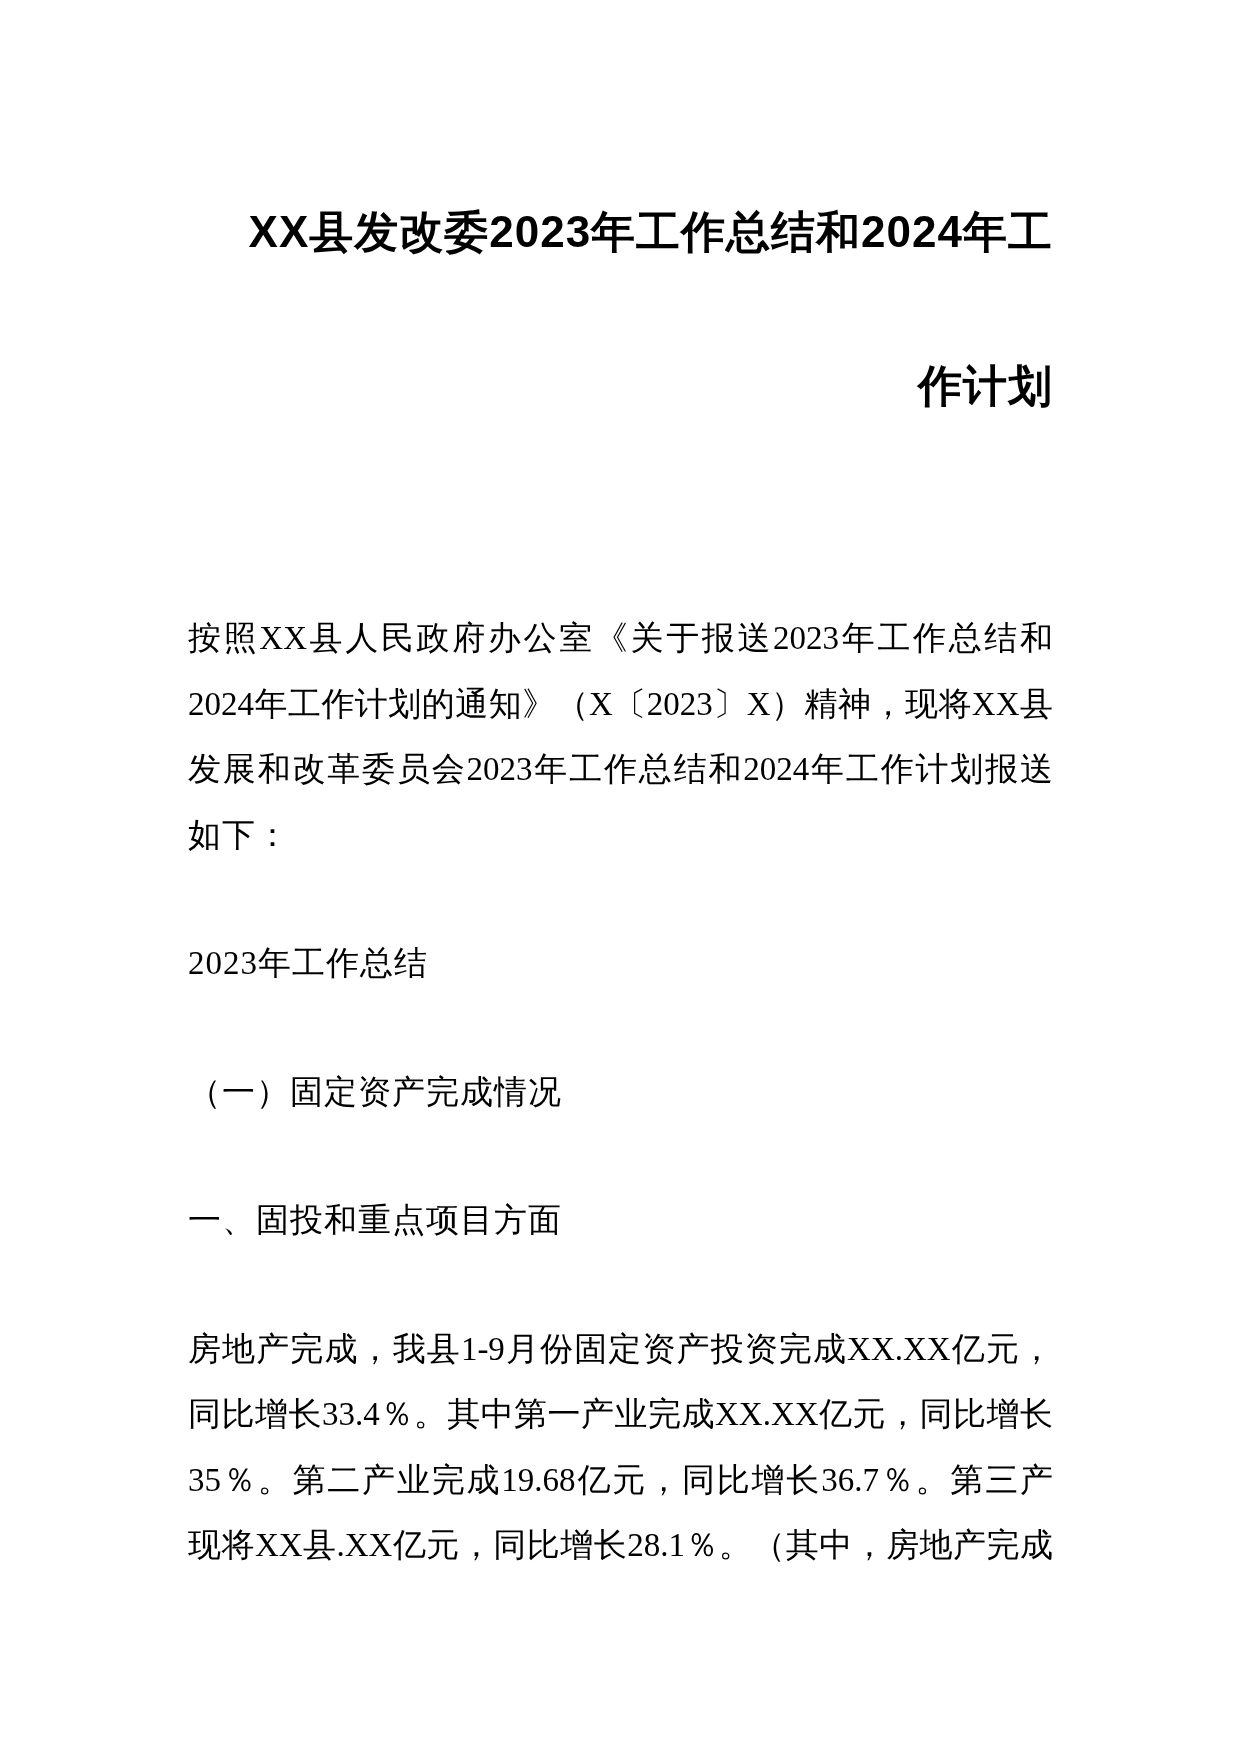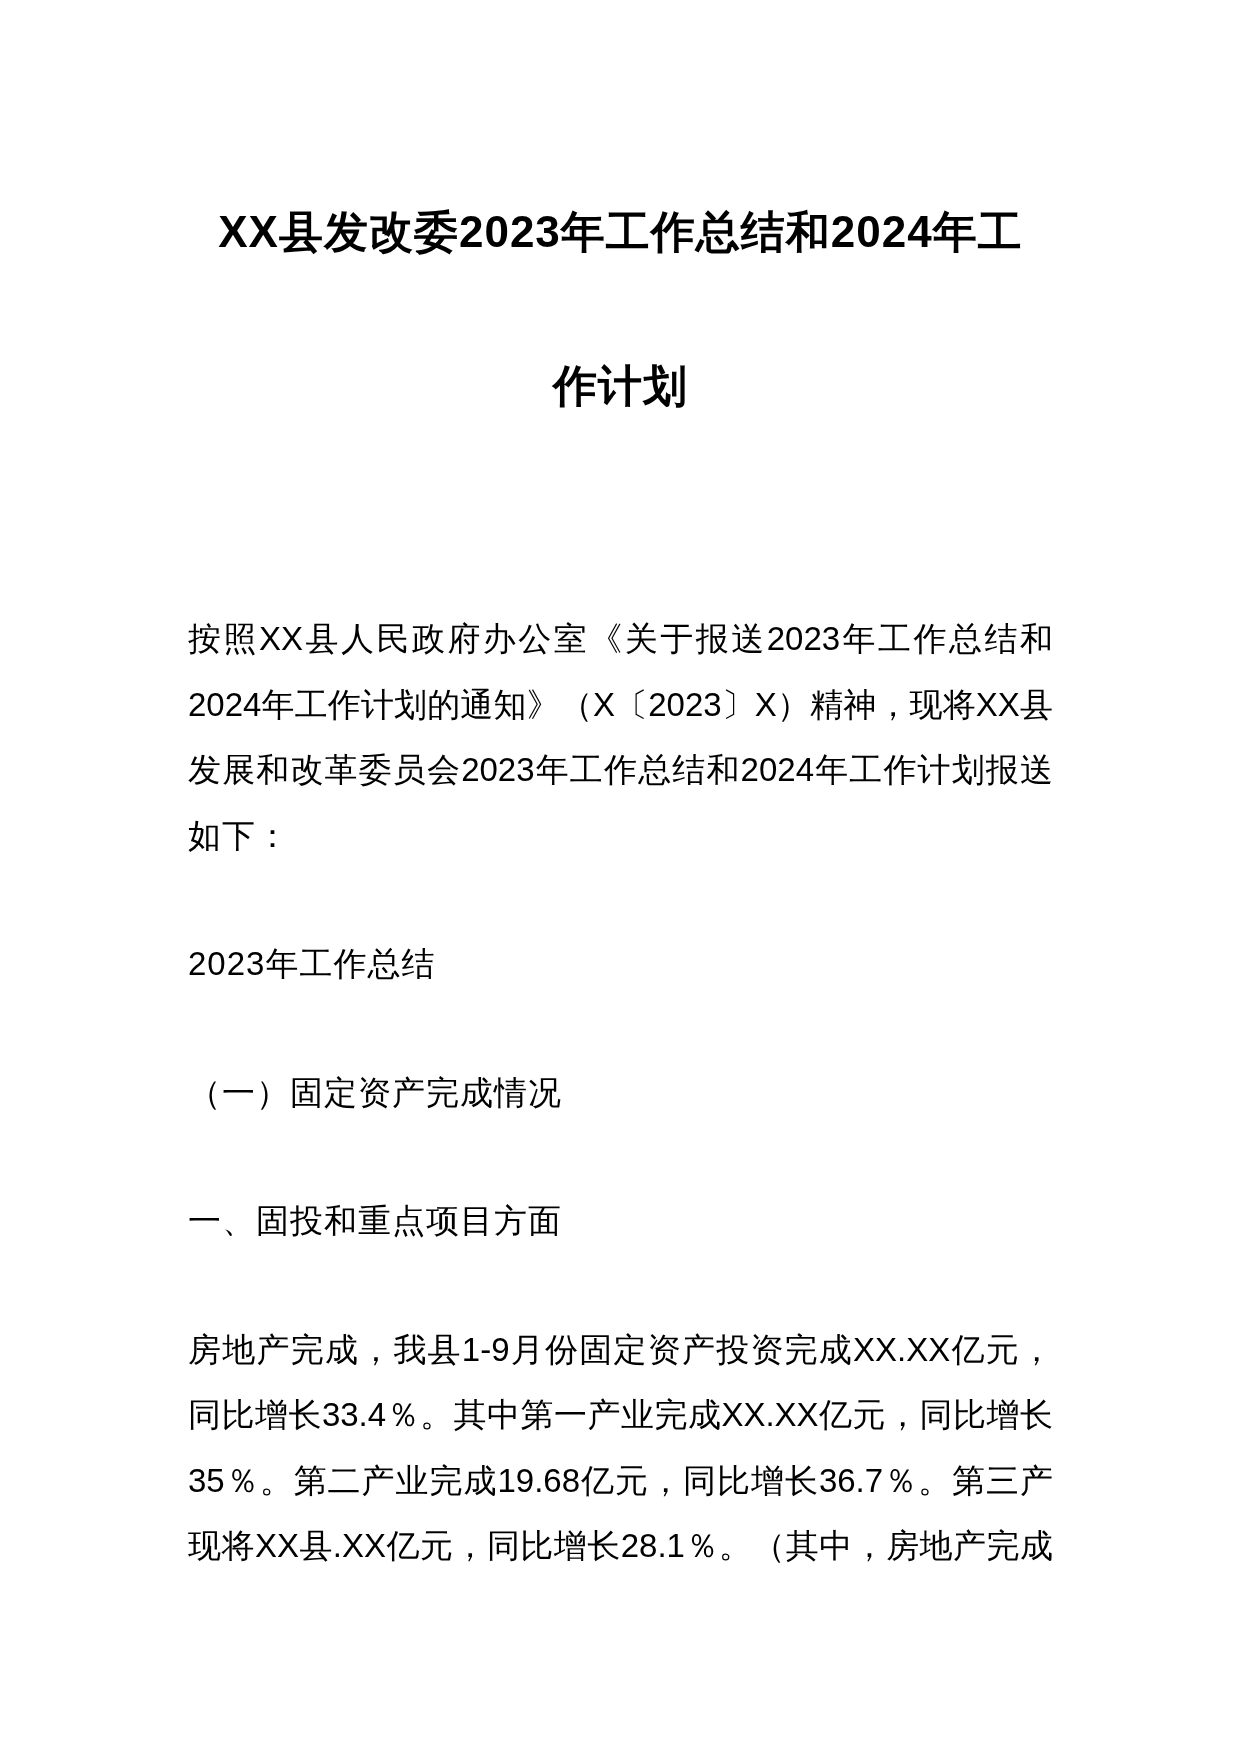--- a/index.html
+++ b/index.html
@@ -23,33 +23,35 @@
   }
   .doc-title {
     font-size: 44px;
     font-weight: 700;
     line-height: 154px;
     text-align: center;
     letter-spacing: 1px;
   }
   .title-line {
     white-space: nowrap;
+    text-align: right;
   }
   .para {
     font-size: 33px;
     font-weight: 400;
     line-height: 65.5px;
     margin: 63px 0 0 0;
   }
   .para.first {
     margin-top: 143px;
   }
   .line {
     white-space: nowrap;
     letter-spacing: 1px;
+    font-family: Liberation Serif, serif;
   }
   .line.justify {
     letter-spacing: 0;
     text-align: justify;
     text-align-last: justify;
   }
 </style>
 </head>
 <body>
 

